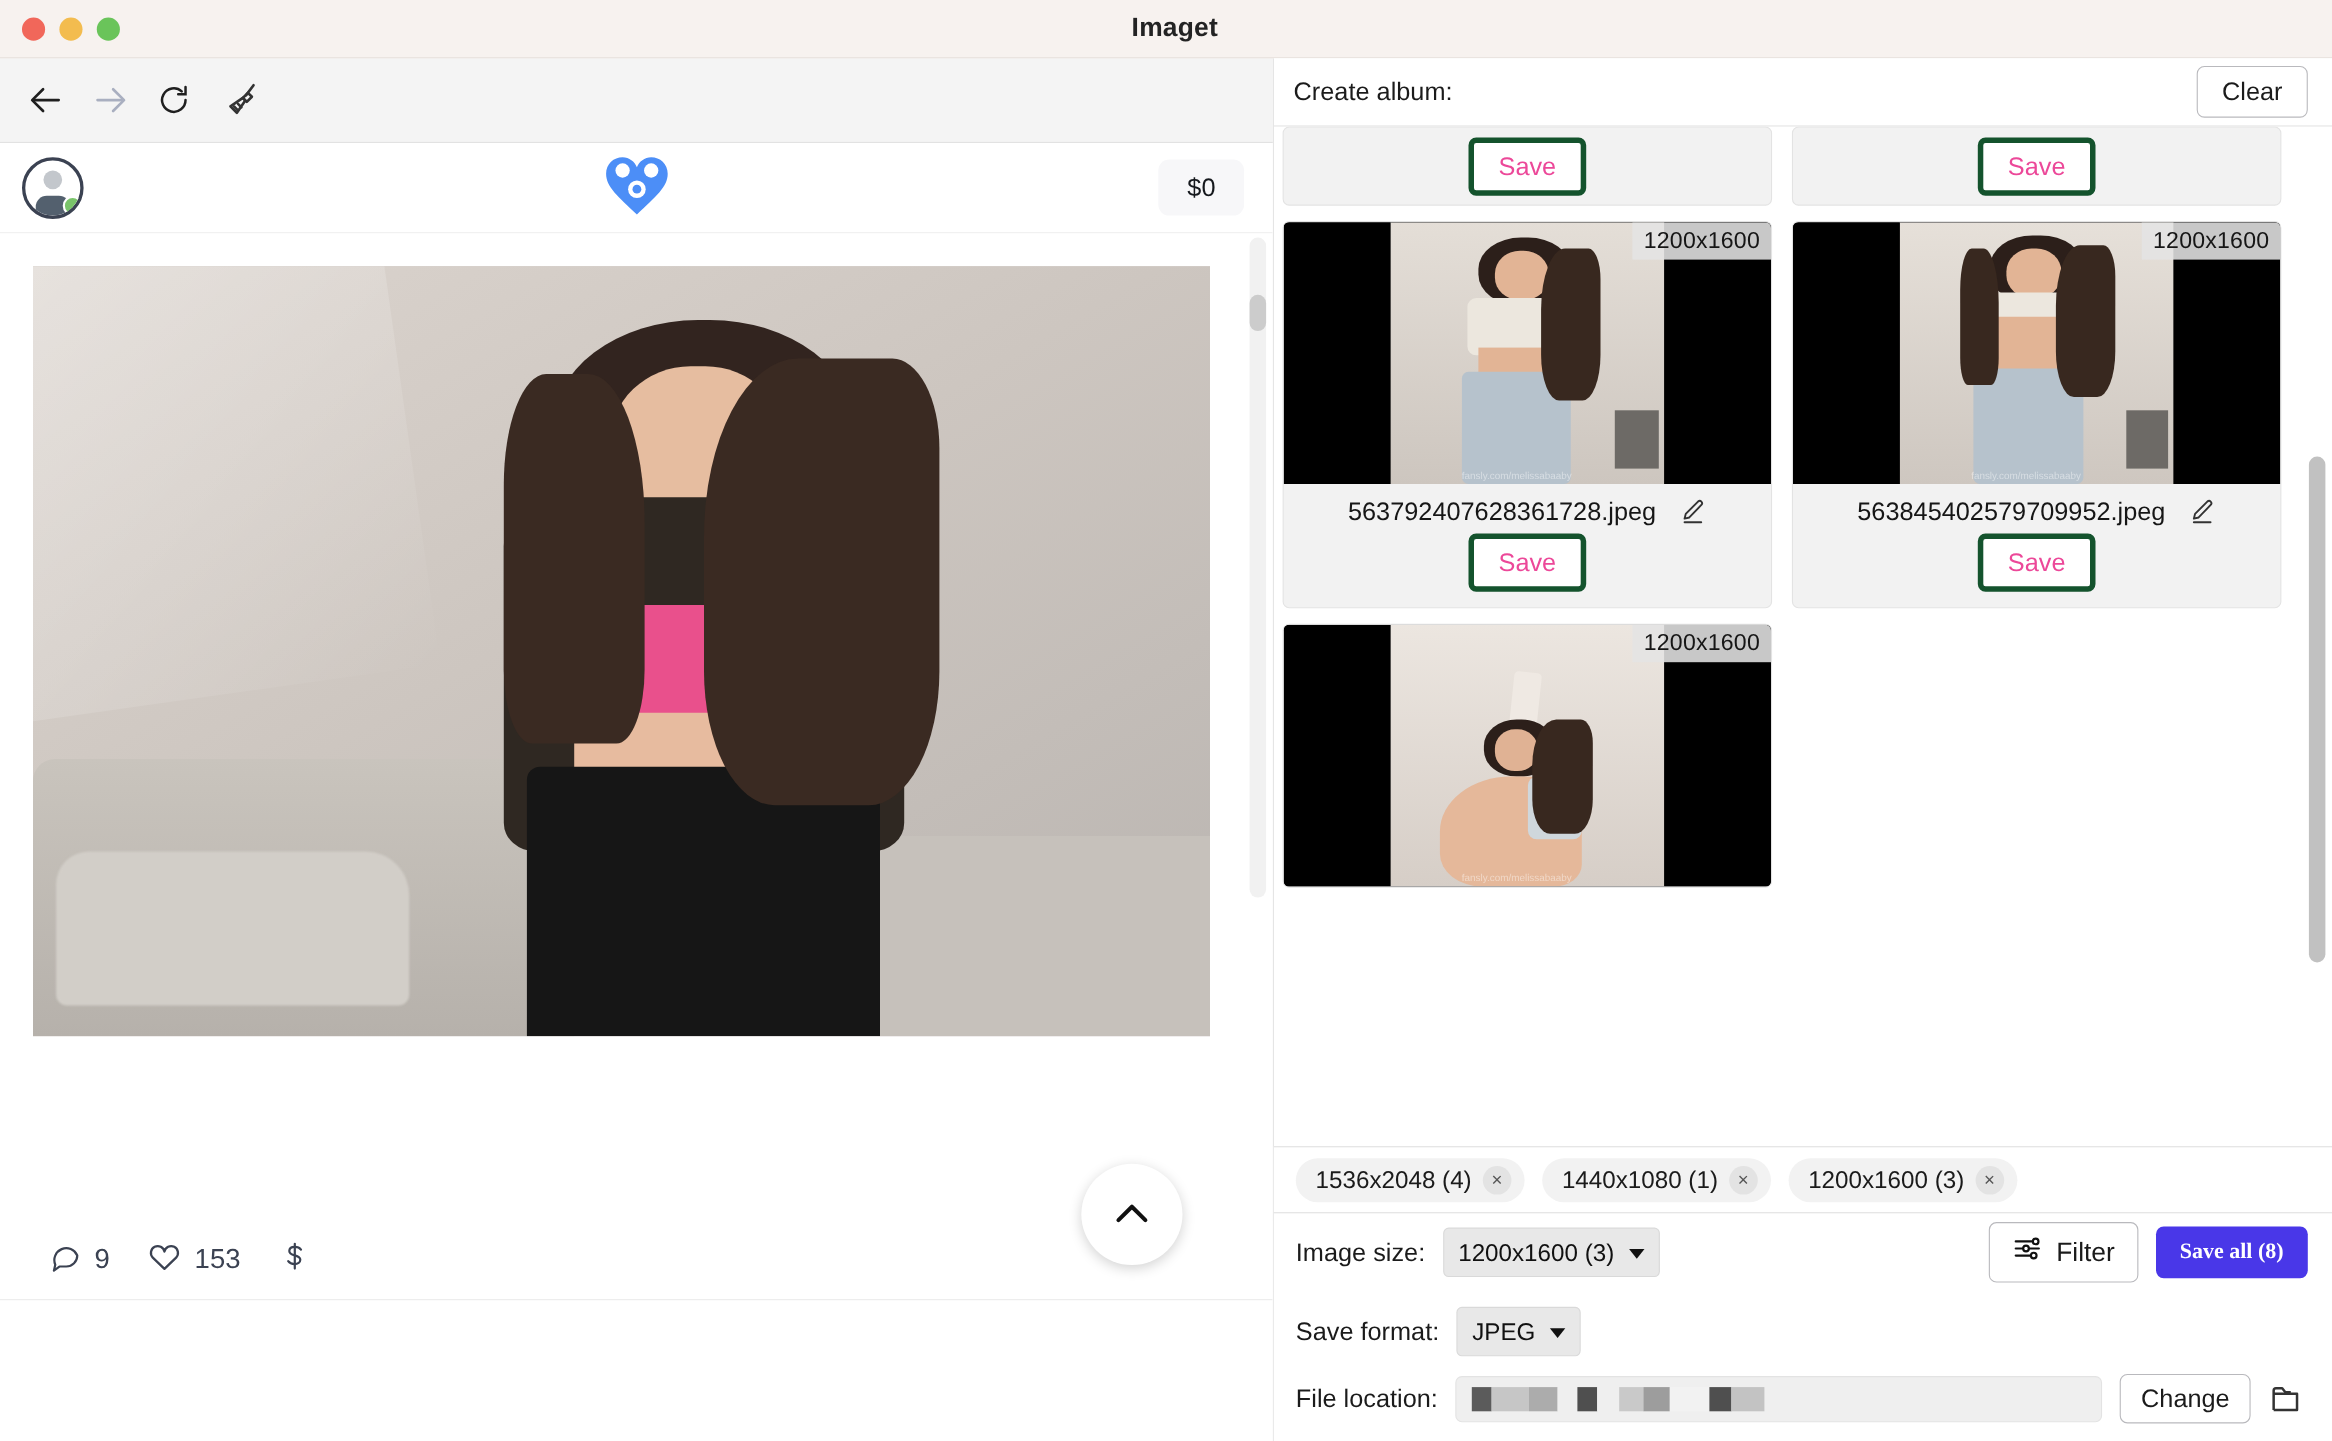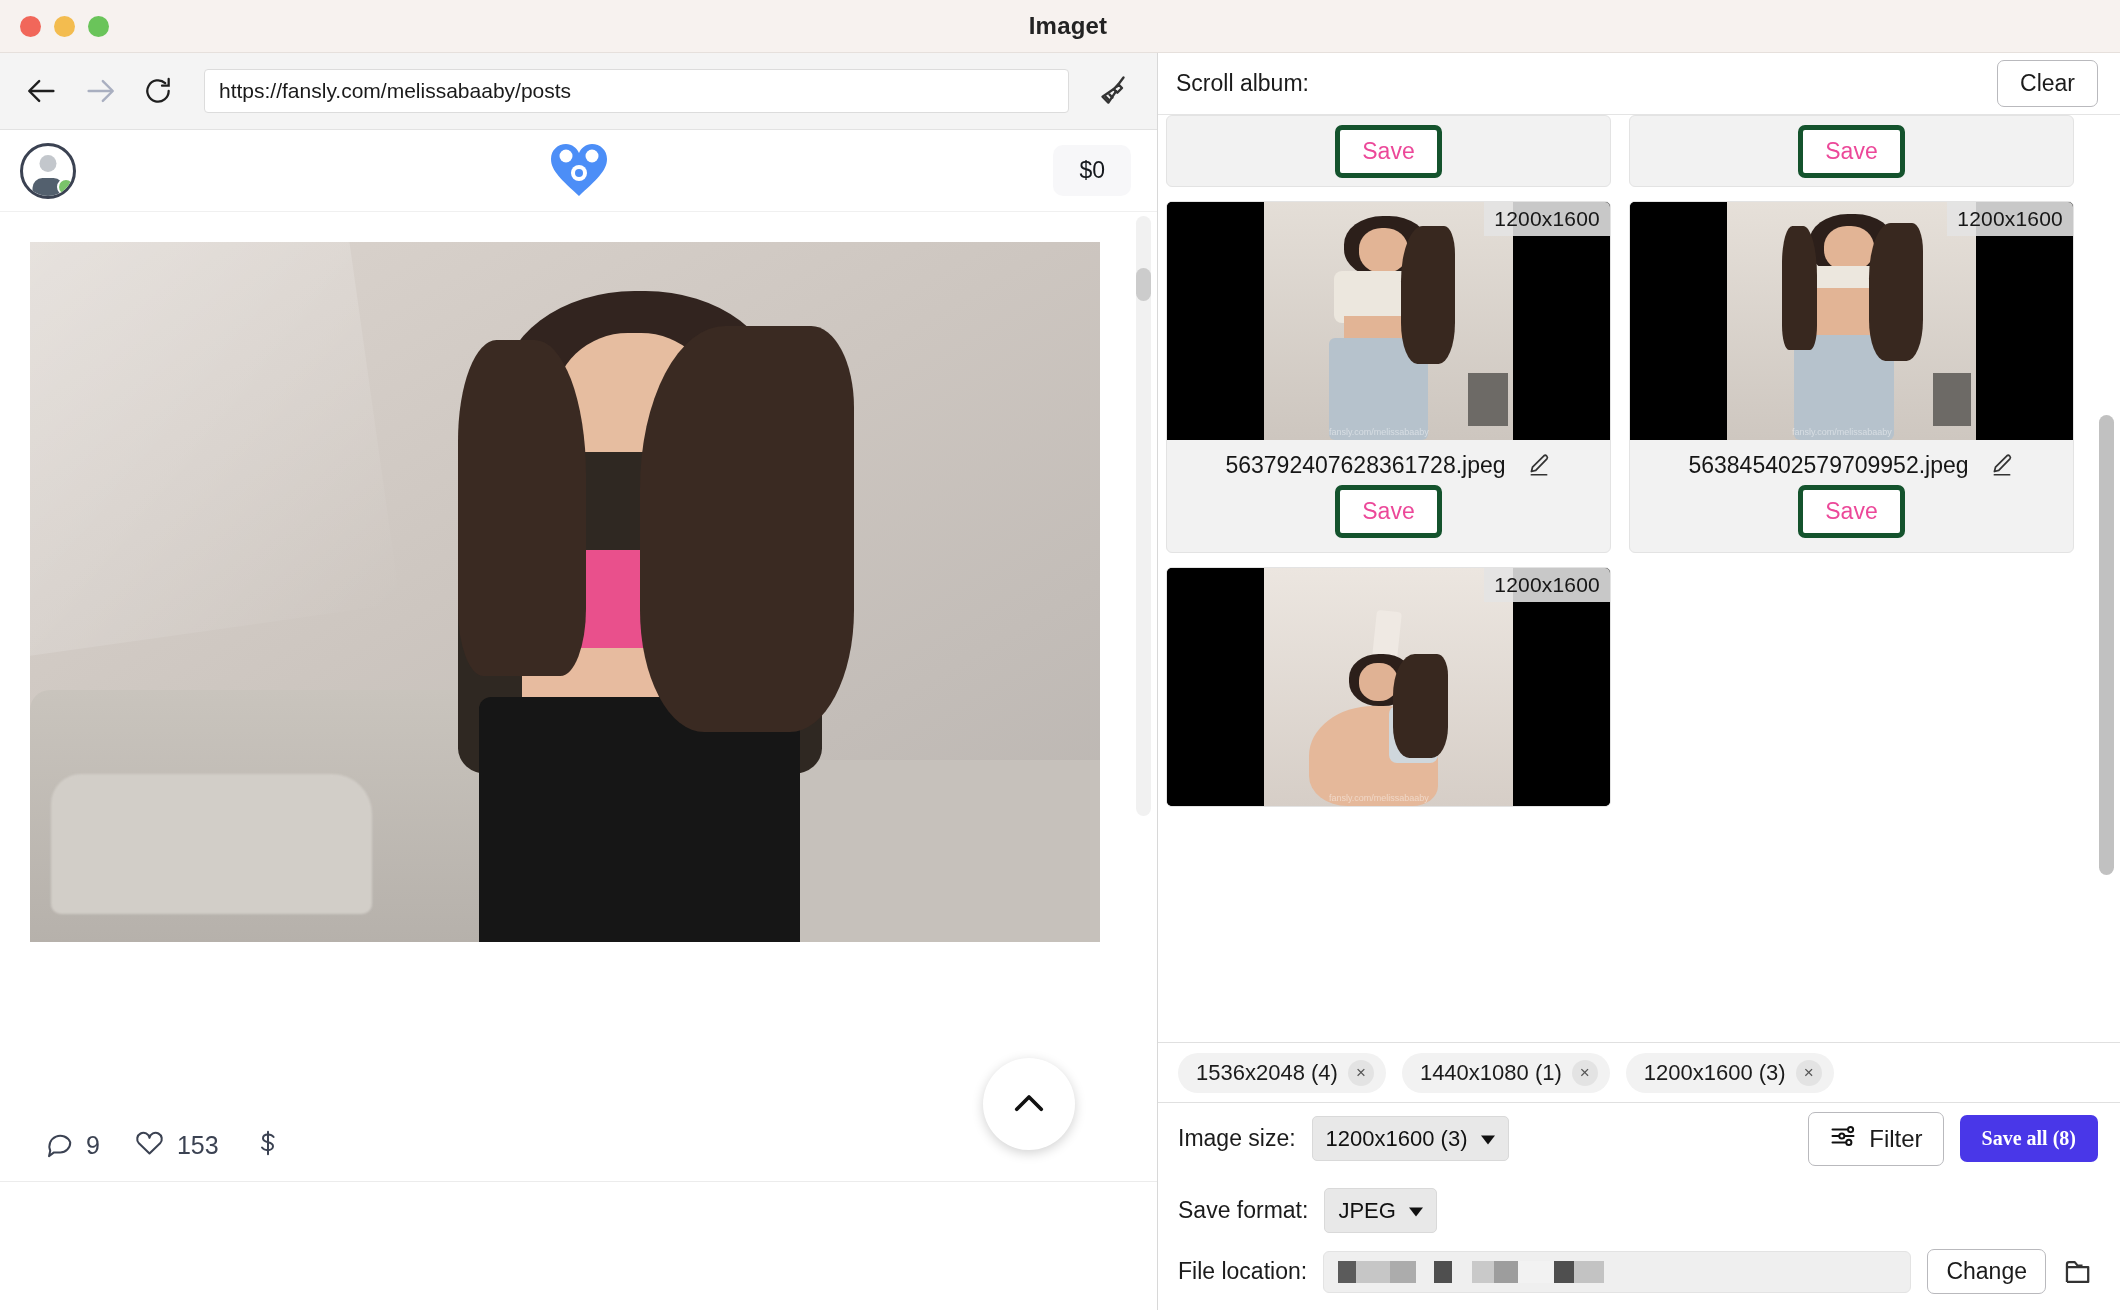--- a/index.html
+++ b/index.html
@@ -485,21 +485,20 @@
               <line x1="4" y1="12" x2="20" y2="12"></line>
               <polyline points="14,5 21,12 14,19"></polyline>
             </svg>
         </div>
         <div class="navbtn">
           <svg width="32" height="32" viewBox="0 0 24 24" fill="none" stroke="#1f1f1f" stroke-width="1.7" stroke-linecap="round">
               <path d="M20 12a8 8 0 1 1-2.6-5.9"></path>
               <polyline points="20,3 20,8 15,8"></polyline>
             </svg>
         </div>
-        <input class="url-input" readonly="" value="https://fansly.com/melissabaaby/posts" style="">
         <div class="broom">
           <svg width="36" height="36" viewBox="0 0 24 24" fill="none" stroke="#333" stroke-width="1.6" stroke-linecap="round" stroke-linejoin="round">
             <line x1="19" y1="3" x2="14.5" y2="9"></line>
             <path d="M15.6 7.6l2.4 2.4-3.1 3.1-2.4-2.4z"></path>
             <path d="M12.5 10.7L5 15.8l3.9 3.9 5.1-7.5z"></path>
             <line x1="7.2" y1="15.9" x2="9.4" y2="18.1"></line>
             <line x1="9.6" y1="14.3" x2="11.6" y2="16.4"></line>
           </svg>
         </div>
       </div>
@@ -579,21 +578,21 @@
 
         <div class="page-scrollbar">
           <div class="thumb"></div>
         </div>
       </div>
     </div>
 
     <div class="right">
 
       <div class="album-row">
-        <span class="album-label">Scroll album:</span>
+        <span class="album-label">Create album:</span>
         <button class="clear-btn">Clear</button>
       </div>
 
       <div class="grid-scroll">
         <div class="grid">
 
           <div class="card partial">
             <button class="save-btn" style="margin-bottom:0">Save</button>
           </div>
           <div class="card partial">

